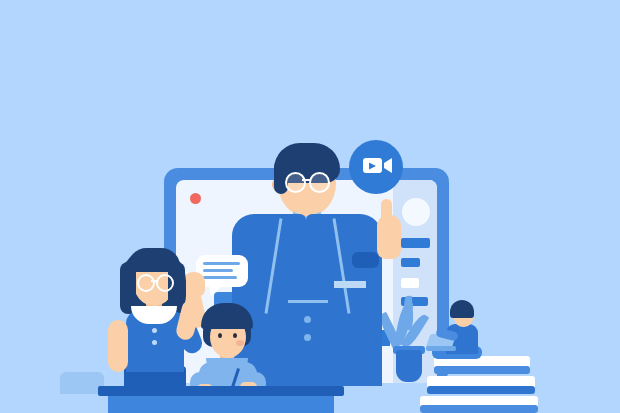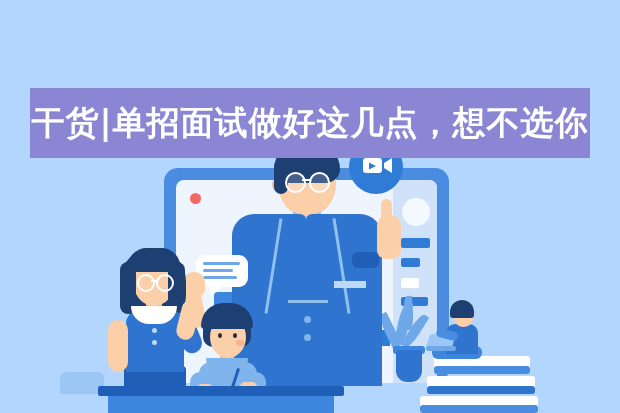--- a/index.html
+++ b/index.html
@@ -294,17 +294,14 @@
     <div class="abs video-badge">
       <svg width="54" height="54" viewBox="0 0 54 54">
         <rect x="14" y="18" width="19" height="15" rx="3" fill="#ffffff"></rect>
         <path d="M35 23 L43 18 L43 33 L35 28 Z" fill="#ffffff"></path>
         <path d="M20 22.5 L27 26 L20 29.5 Z" fill="#2f7bd6"></path>
       </svg>
     </div>
 
   </div>
 
-  <div class="abs" id="banner">
-    <span id="banner-title">干货|单招面试做好这几点，想不选你</span>
-  </div>
 
 </div>
 
 </body></html>

